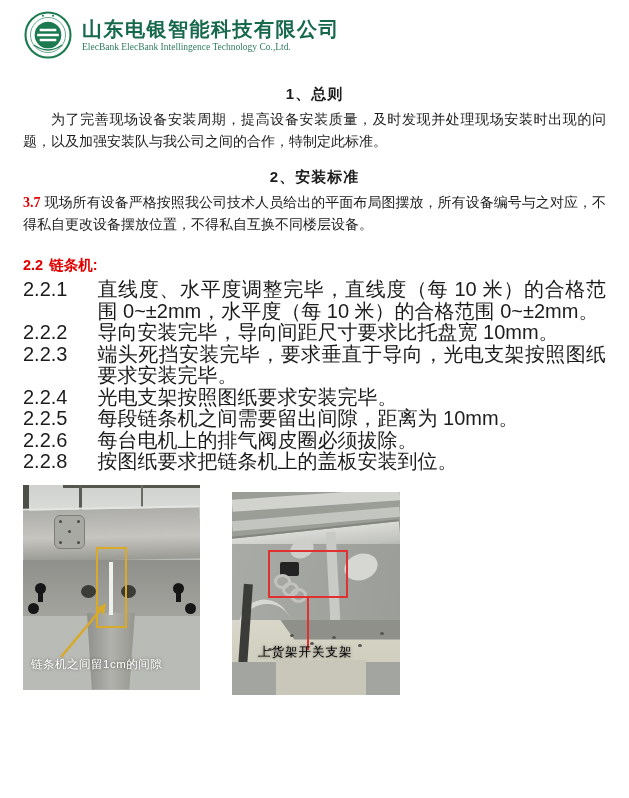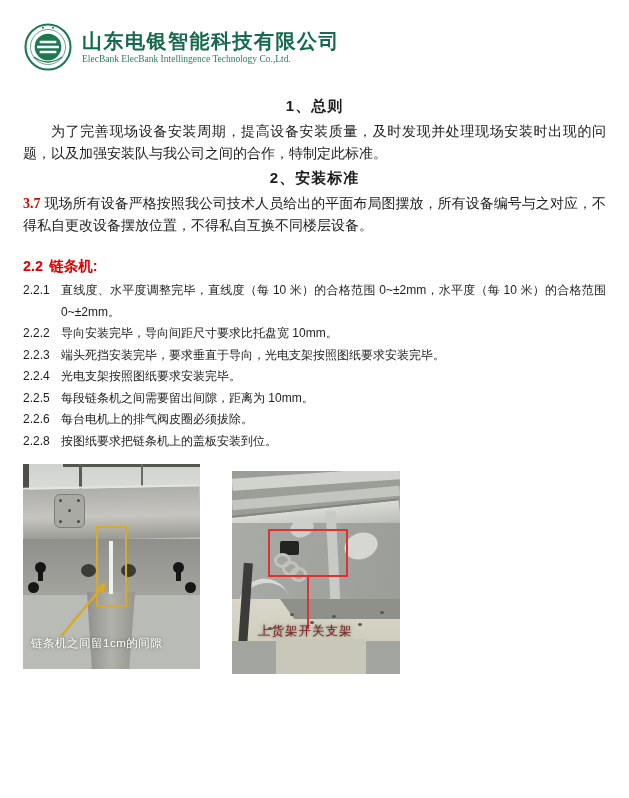--- a/index.html
+++ b/index.html
@@ -1,43 +1,43 @@
 <!DOCTYPE html>
 <html><head>
 <meta charset="utf-8">
 <style>
   * { box-sizing: border-box; }
   html,body { margin:0; padding:0; }
   body {
     width:629px; height:798px; overflow:hidden; background:#ffffff;
     font-family:"Liberation Sans","DejaVu Sans",sans-serif; color:#1c1c1c;
   }
-  .page { padding:12px 23px; }
+  .page { padding:0 23px; }
 
   
   .logo-row { display:flex; align-items:center; gap:9px; padding-top:12px; height:58px; }
   .logo-mark { width:50px; height:50px; flex:0 0 auto; }
   .company-name-cn { color:#17694B; font-weight:bold; font-size:20px; letter-spacing:1.5px; line-height:22px; }
   .company-name-en { color:#2F7B5C; font-size:9.5px; font-family:"Liberation Serif","DejaVu Serif",serif; margin-top:2px; }
 
   
   .doc-title { text-align:center; font-size:21px; font-weight:bold; letter-spacing:3px; margin:27px 0 0 0; }
   .sec-heading { text-align:center; font-size:15px; font-weight:bold; margin:0; letter-spacing:1px; }
   .sec1-heading { margin-top:27px;text-align:center; }
-  .sec2-heading { margin-top:4px; }
+  .sec2-heading { margin-top:15px; }
 
   
   .para { font-size:14px; line-height:22px; text-align:justify; margin:5px 0 0 0;font-family:Liberation Serif, serif; }
   .indent2 { text-indent:2em; }
   .red-num { color:#E00000; font-weight:bold; margin-right:4px; }
   .sub-heading { font-size:14.5px; font-weight:bold; color:#E00000; margin-top:19px; line-height:20px; }
   .sub-heading .sub-num { margin-right:6px; }
 
   .list { margin-top:4px; }
-  .li { display:flex; font-size:12px; line-height:21.5px; }
+  .li { display:flex; font-size:20px; line-height:21.5px;gap:30px; }
   .li .num { flex:0 0 38px; }
   .li .txt { flex:1; text-align:justify; }
 
   
   .photos { position:relative; height:212px; margin-top:12px; }
   .photo { position:absolute; overflow:hidden; background:#b9bbb6; }
   .photo * { position:absolute; }
   #photo-left  { left:0;   top:0; width:177px; height:205px; }
   #photo-right { left:209px; top:7px; width:168px; height:203px; }
 
@@ -74,21 +74,21 @@
   .rp-coil { width:17px; height:15px; border:3px solid #c2c2be; border-radius:50%; background:transparent; }
   .rp-cable { left:4px; top:108px; width:52px; height:34px; border:0; border-top:5px solid #d8d8d4; border-radius:50% 50% 0 0/80% 80% 0 0; transform:rotate(-18deg); background:transparent; }
   .rp-deck { left:0; top:128px; width:168px; height:44px; background:linear-gradient(#d9d7c9,#cfcdbd); }
   .rp-deck-shadow { left:48px; top:128px; width:120px; height:20px; background:#8e9089; clip-path:polygon(0 0,100% 0,100% 100%,12% 100%); }
   .rp-hole { width:4px; height:3px; border-radius:50%; background:#55564f; }
   .rp-pole { left:8px; top:92px; width:9px; height:111px; background:#3b3b39; transform:rotate(4deg); }
   .rp-bottom { left:0; top:170px; width:168px; height:33px; background:#a3a5a0; }
   .rp-bottom-face { left:44px; top:168px; width:90px; height:35px; background:#c9c7ba; }
   .switch-rect { left:36px; top:58px; width:80px; height:48px; border:2px solid #E03030; background:transparent; }
   .switch-line { left:75px; top:106px; width:2px; height:52px; background:#E03030; }
-  .rp-caption { left:26px; top:152px; color:#7f1d1d; font-size:12.5px; letter-spacing:1px; text-shadow:0 0 3px rgba(60,60,60,.8); white-space:nowrap; }
+  .rp-caption { left:26px; top:152px; color:#000000; font-size:12.5px; letter-spacing:1px; text-shadow:0 0 3px rgba(60,60,60,.8); white-space:nowrap; }
 </style>
 </head>
 <body>
 
 <div class="page">
 
   <div class="logo-row">
     <svg class="logo-mark" viewBox="0 0 60 60" xmlns="http://www.w3.org/2000/svg">
       <circle cx="30" cy="30" r="27" fill="#ffffff" stroke="#1B7A50" stroke-width="2.5"></circle>
       <circle cx="30" cy="30" r="21" fill="none" stroke="#1B7A50" stroke-width="0.8"></circle>

